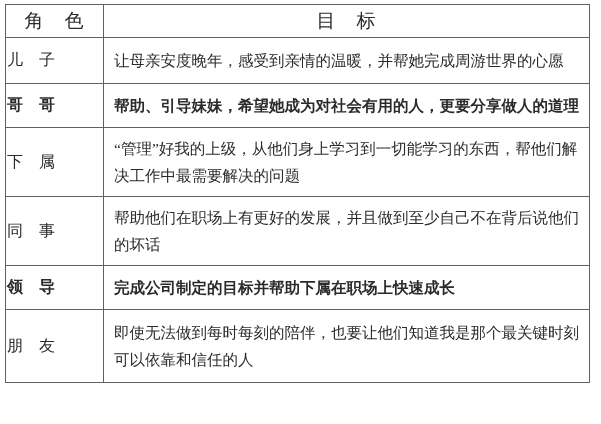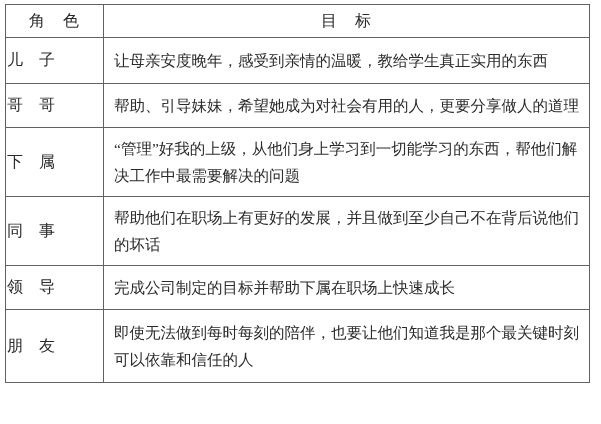--- a/index.html
+++ b/index.html
@@ -33,35 +33,35 @@
   table.roles-table th,
   table.roles-table td {
     border: 1px solid #616161;
     vertical-align: middle;
     background: #ffffff;
     font-weight: normal;
   }
   tr.header-row th {
     height: 30px;
     text-align: center;
-    font-size: 16px;
+    font-size: 19px;
     letter-spacing: 1px;
   }
   td.role-cell {
     text-align: left;
     font-size: 16px;
   }
   td.goal-cell {
     text-align: left;
     font-size: 15.5px;
     line-height: 27px;
     padding: 4px 8px 4px 10px;
   }
   tr.rh-s1 td { height: 37px; }
-  tr.rh-s2 td { height: 35px; }
+  tr.rh-s2 td { height: 35px; font-weight: bold; }
   tr.rh-d1 td { height: 62px; }
   tr.rh-d2 td { height: 60px; }
   tr.rh-d3 td { height: 64px; }
 </style>
 </head>
 <body>
 
 <div class="page">
   <table class="roles-table">
     <colgroup>
@@ -70,21 +70,21 @@
     </colgroup>
     <thead>
       <tr class="header-row">
         <th>角　色</th>
         <th>目　标</th>
       </tr>
     </thead>
     <tbody>
       <tr class="rh-s1">
         <td class="role-cell">儿　子</td>
-        <td class="goal-cell">让母亲安度晚年，感受到亲情的温暖，教给学生真正实用的东西</td>
+        <td class="goal-cell">让母亲安度晚年，感受到亲情的温暖，并帮她完成周游世界的心愿</td>
       </tr>
       <tr class="rh-s2">
         <td class="role-cell">哥　哥</td>
         <td class="goal-cell">帮助、引导妹妹，希望她成为对社会有用的人，更要分享做人的道理</td>
       </tr>
       <tr class="rh-d2">
         <td class="role-cell">下　属</td>
         <td class="goal-cell">“管理”好我的上级，从他们身上学习到一切能学习的东西，帮他们解决工作中最需要解决的问题</td>
       </tr>
       <tr class="rh-d2">

